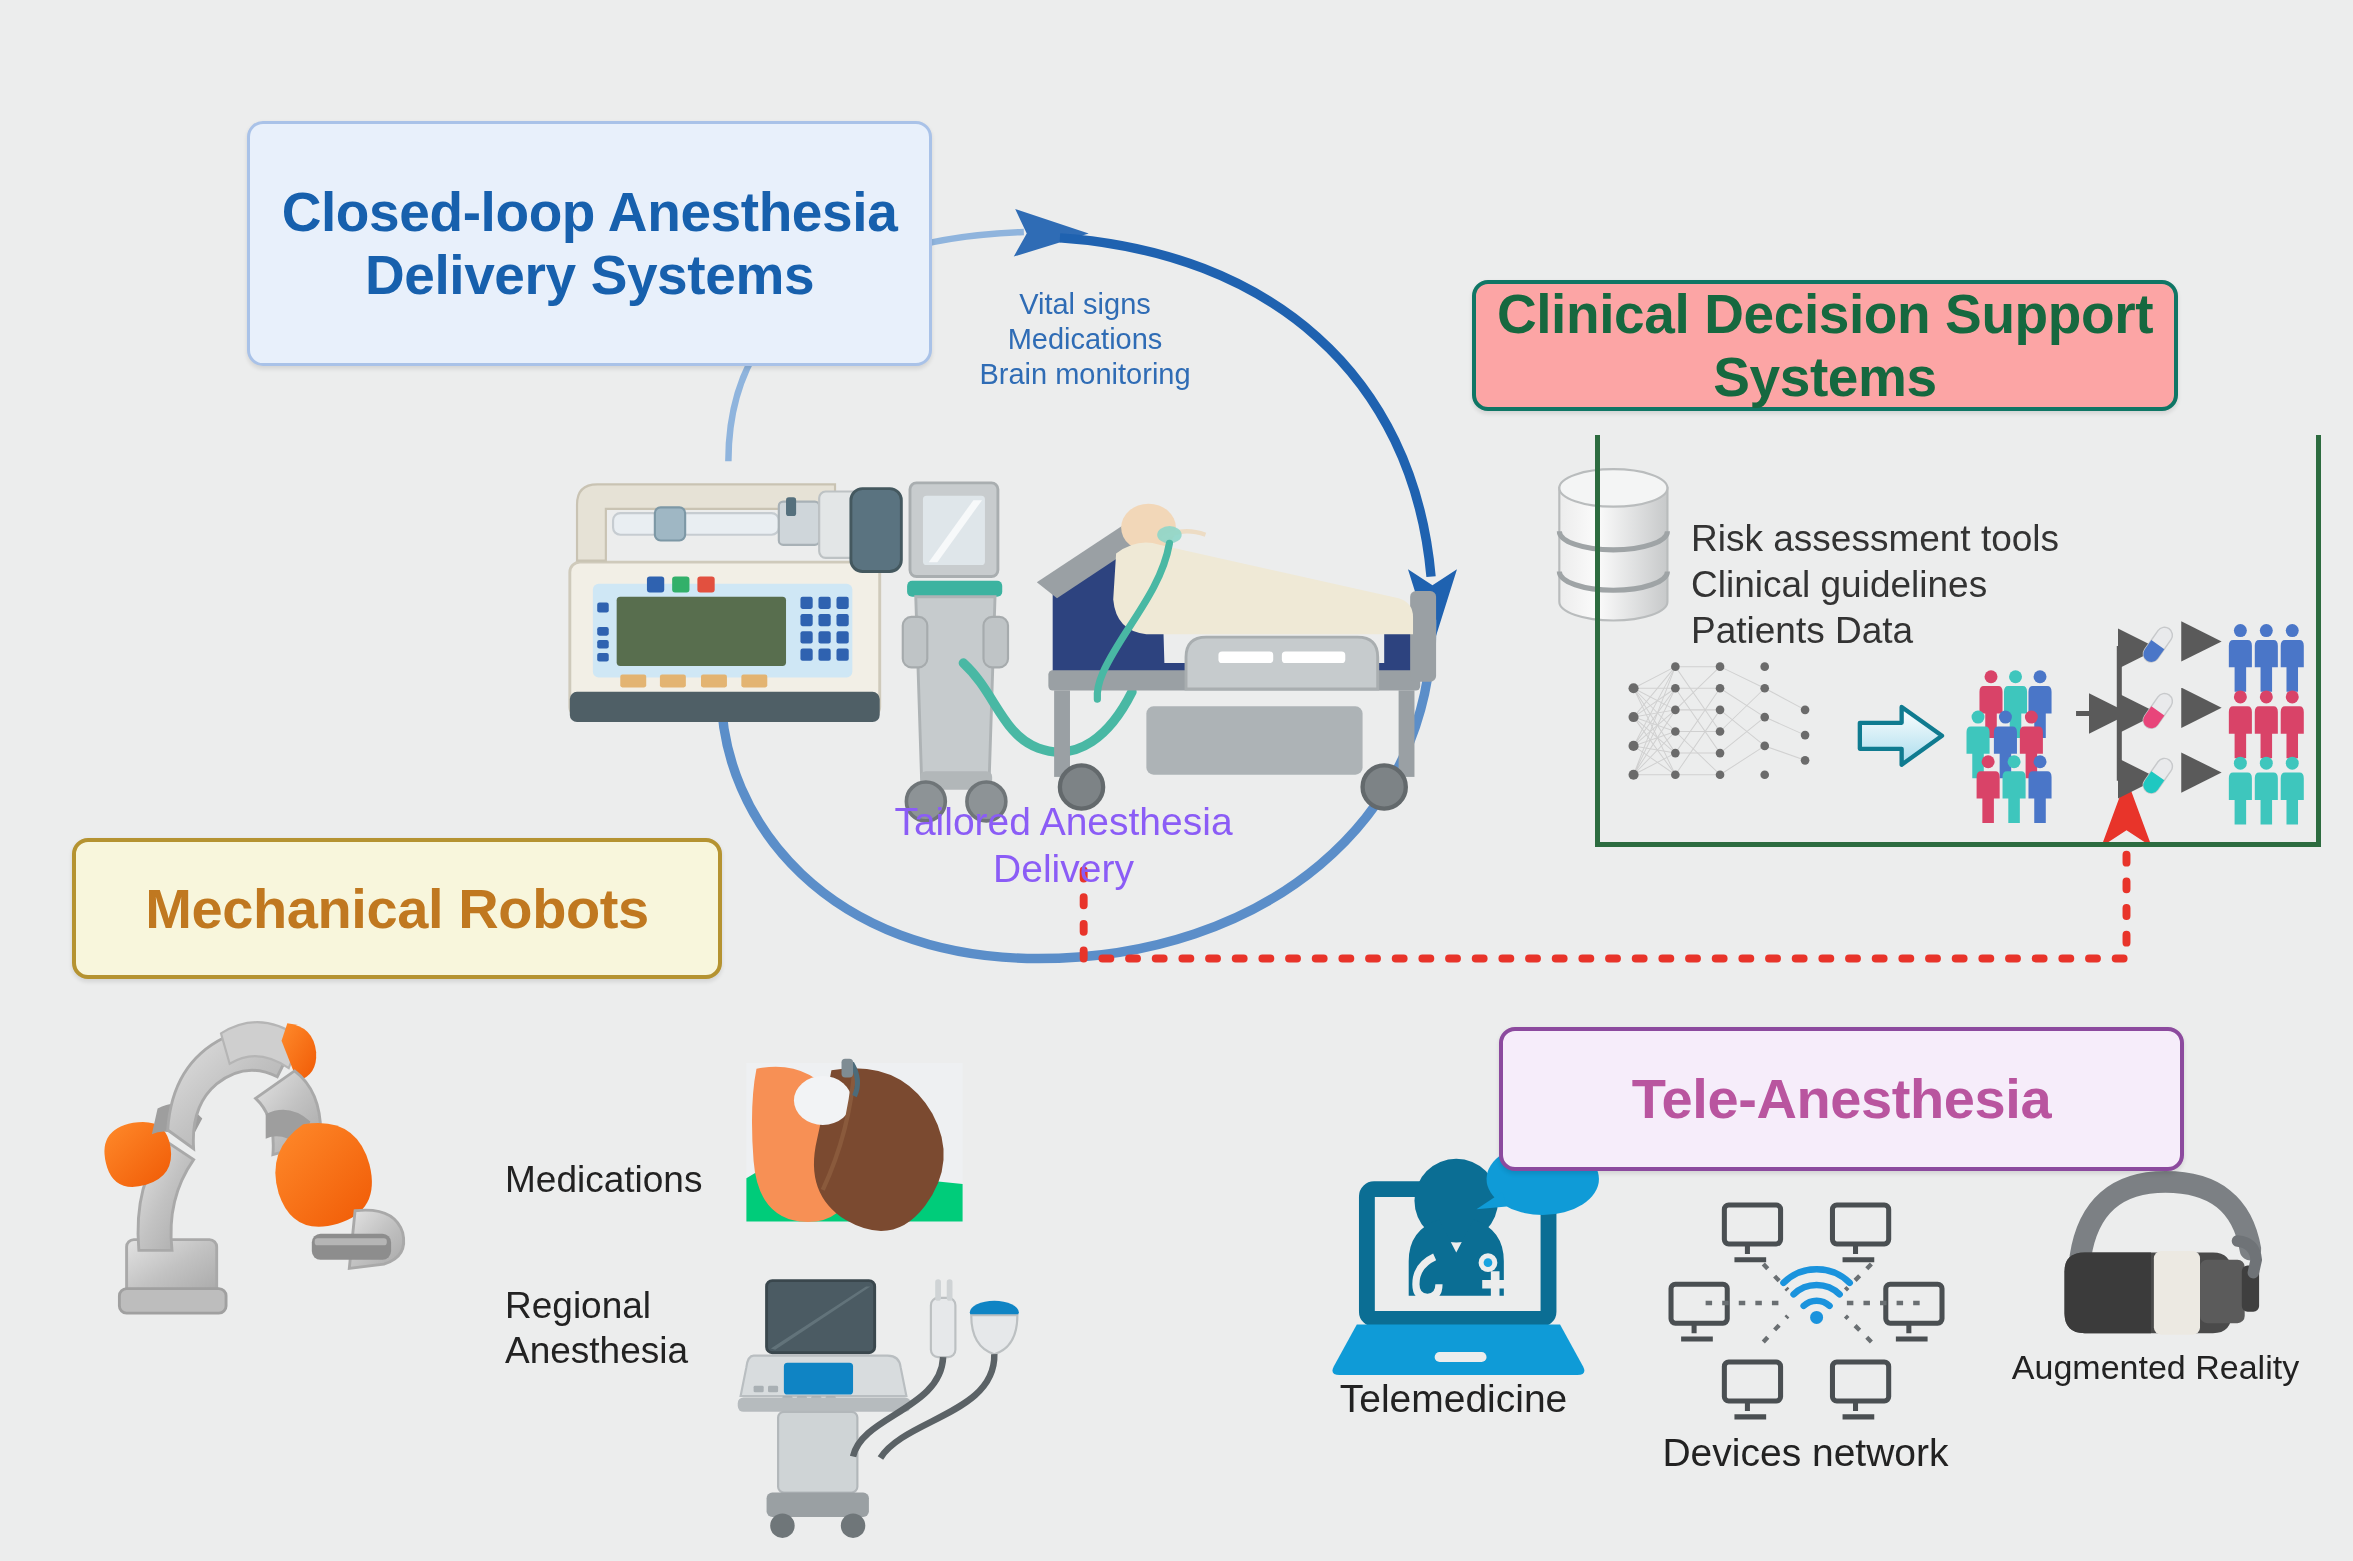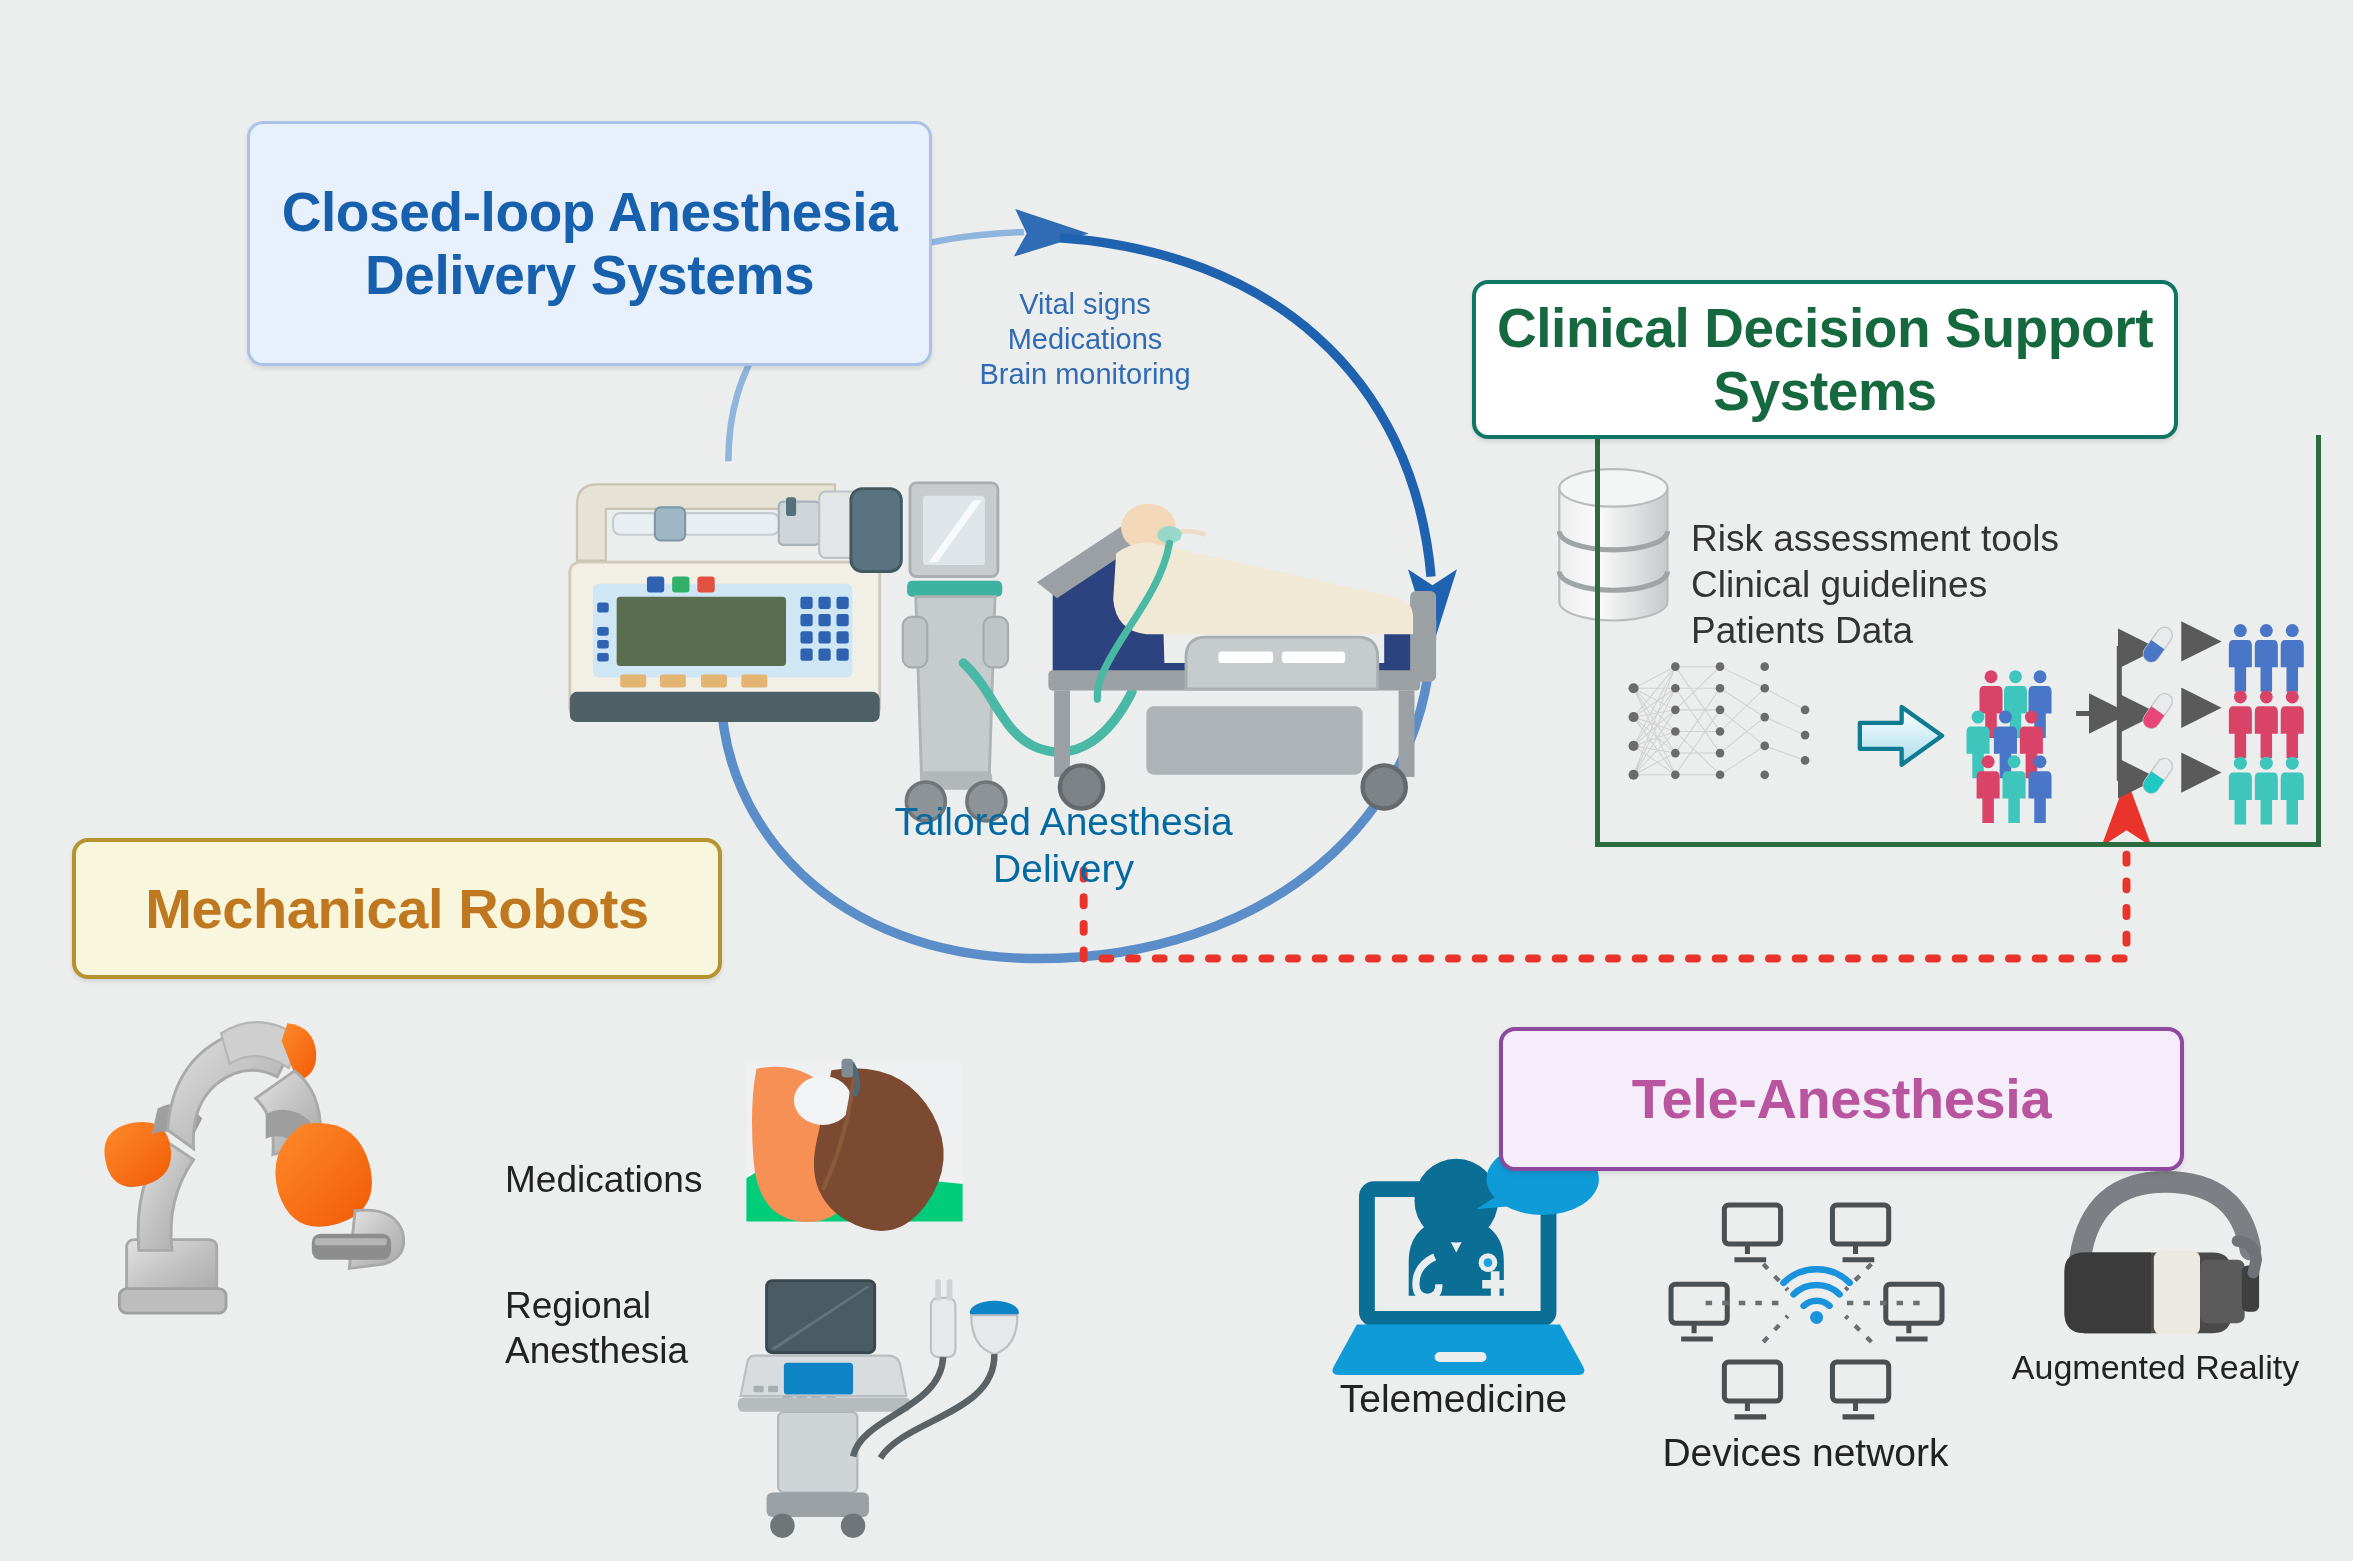--- a/index.html
+++ b/index.html
@@ -24,22 +24,22 @@
     letter-spacing:-0.4px;
   }
 
   .pill-closed-loop{
     left:247px;top:121px;width:685px;height:245px;
     background:#e8f0fb;border:3.6px solid #a9c2e8;
     color:#1760ad;font-size:55px;
     box-shadow:0 2.2px 4.3px rgba(0,0,0,.10);
   }
   .pill-cdss{
-    left:1472px;top:280px;width:706px;height:159px;
-    background:#ffffff;border:4.3px solid #0f7665;
+    left:1472px;top:280px;width:706px;height:131px;
+    background:#fca5a5;border:4.3px solid #0f7665;
     color:#16683f;font-size:55px;
     box-shadow:0 2.2px 4.3px rgba(0,0,0,.10);
   }
   .pill-robots{
     left:72px;top:838px;width:650px;height:141px;
     background:#f8f6dc;border:4.3px solid #b59331;
     color:#c07820;font-size:56px;
     box-shadow:0 2.2px 4.3px rgba(0,0,0,.10);
   }
   .pill-tele{
@@ -59,21 +59,21 @@
 
   
   .txt{position:absolute;white-space:pre-line;}
 
   .vitals{
     left:930px;top:287px;width:310px;
     color:#2f6cb5;font-size:29px;line-height:1.20;text-align:center;
   }
   .tailored{
     left:858px;top:799px;width:411px;
-    color:#0369a1;font-size:39px;line-height:1.20;text-align:center;
+    color:#8b5cf6;font-size:39px;line-height:1.20;text-align:center;
   }
   .cdss-list{
     left:1691px;top:479px;width:447px;
     color:#333333;font-size:37px;line-height:1.24;text-align:left;margin-top:37px;
   }
   .lbl-intubation{
     left:505px;top:1157px;width:303px;
     color:#222;font-size:37px;line-height:1.22;
   }
   .lbl-regional{

